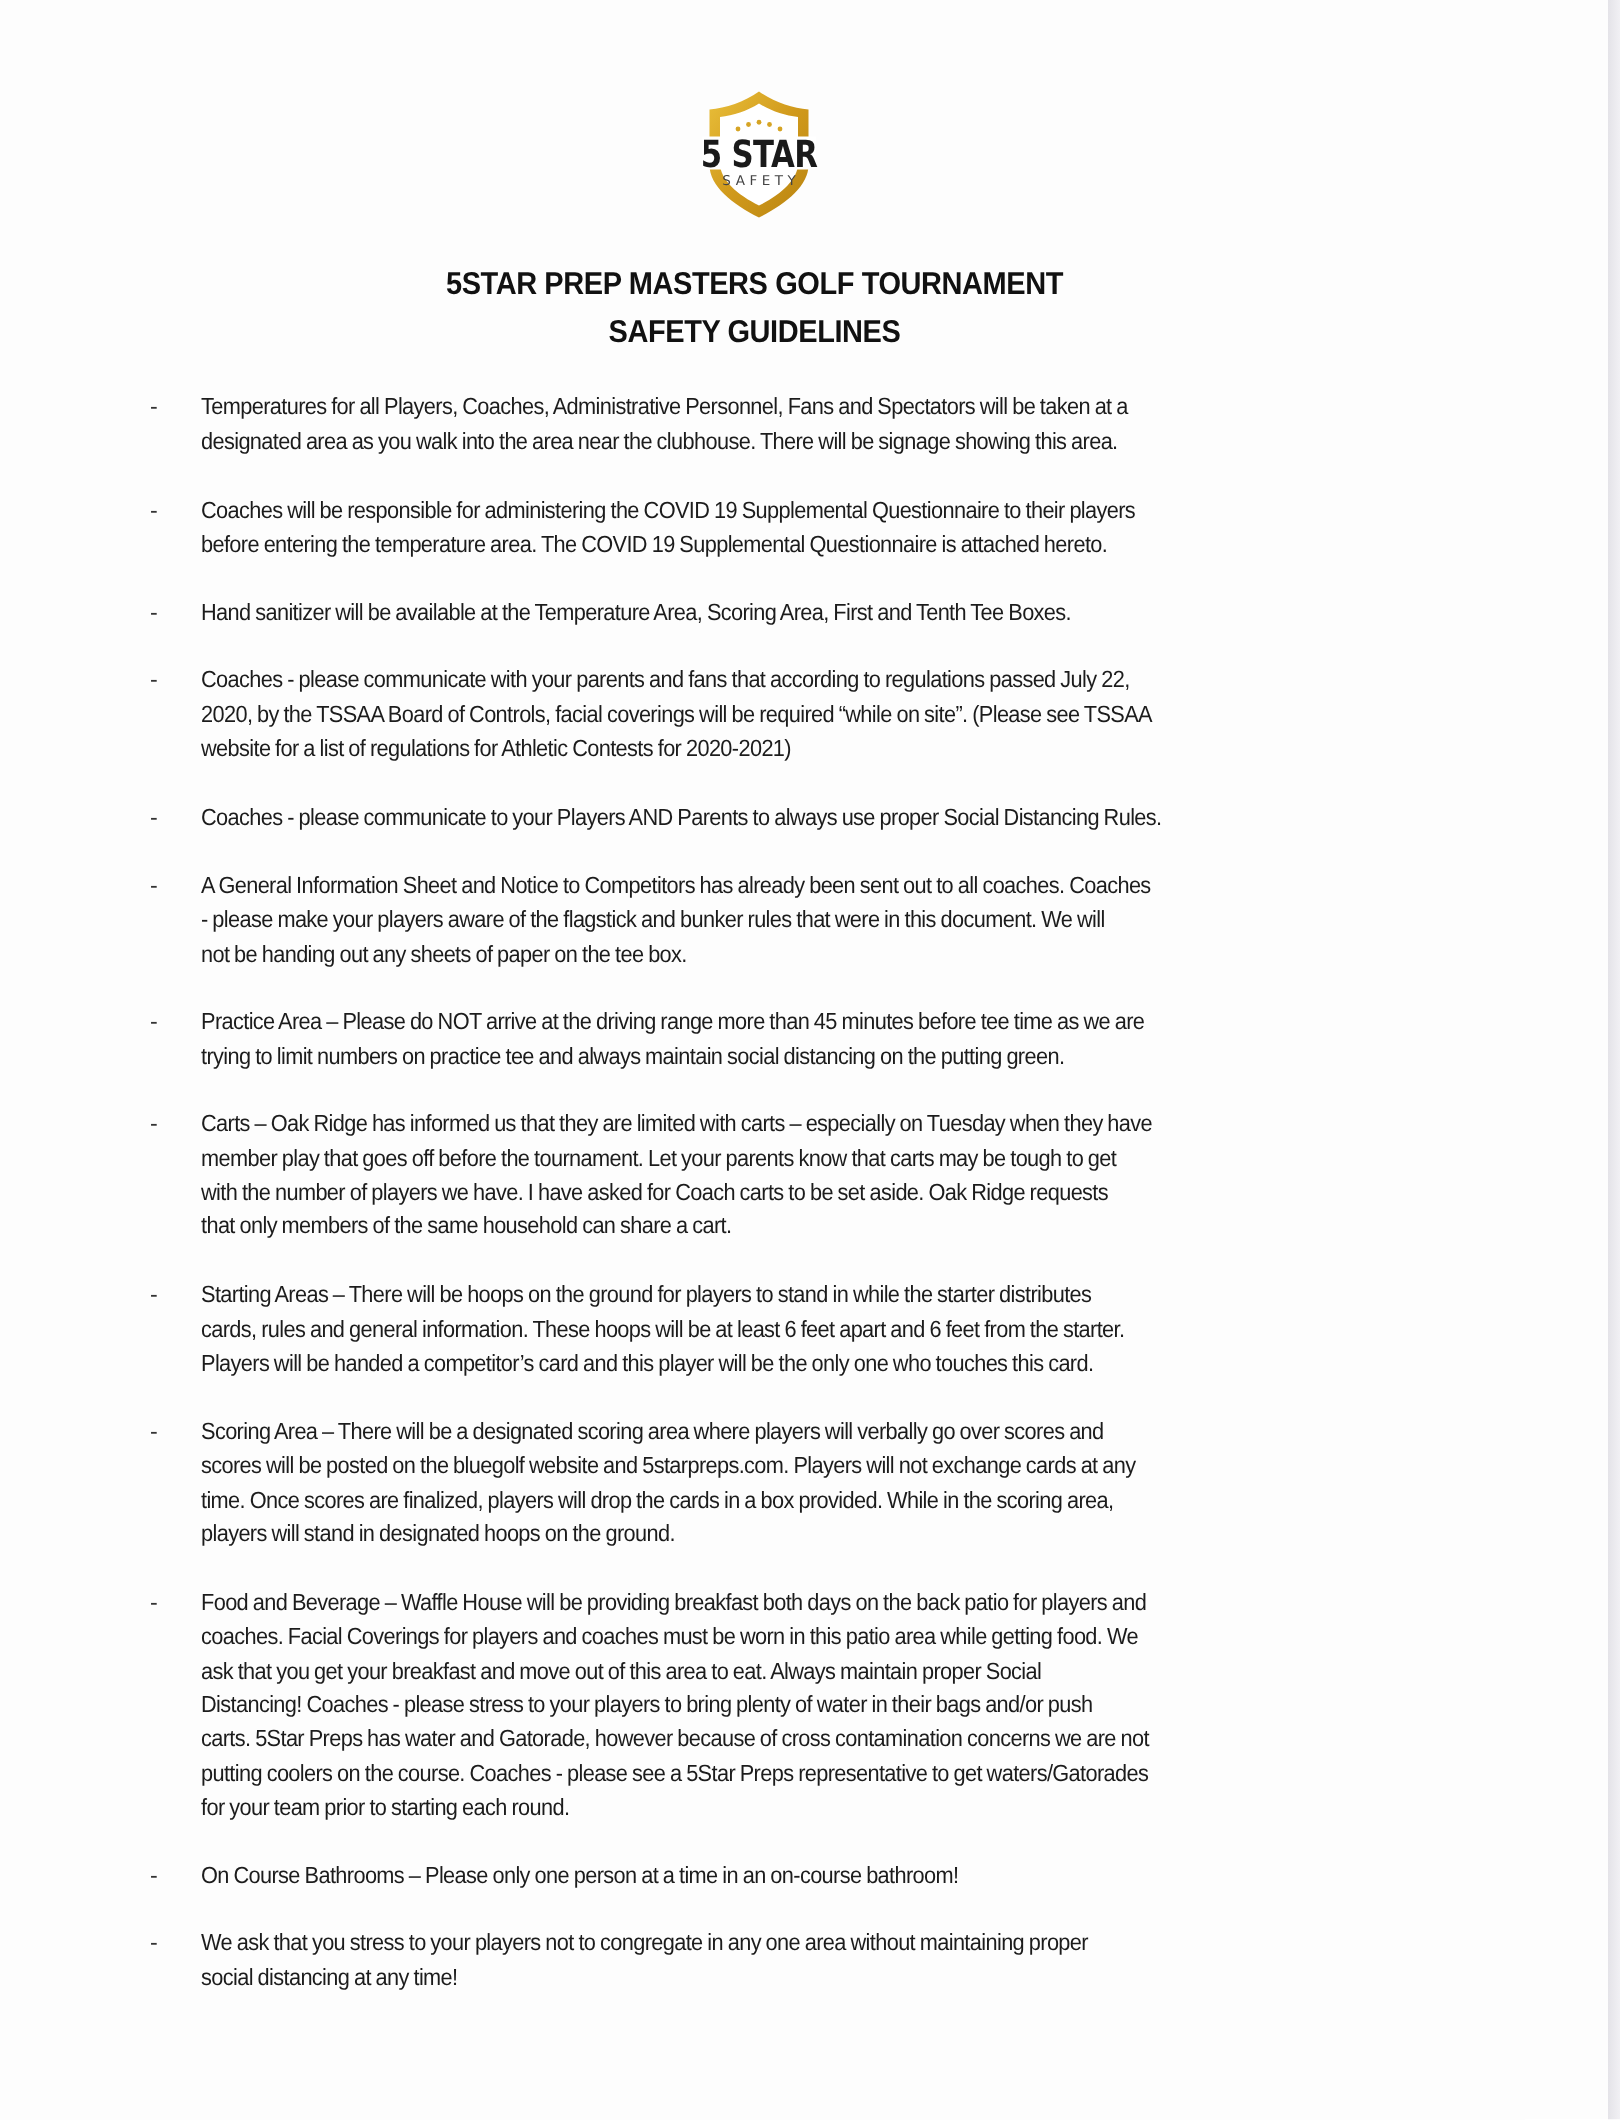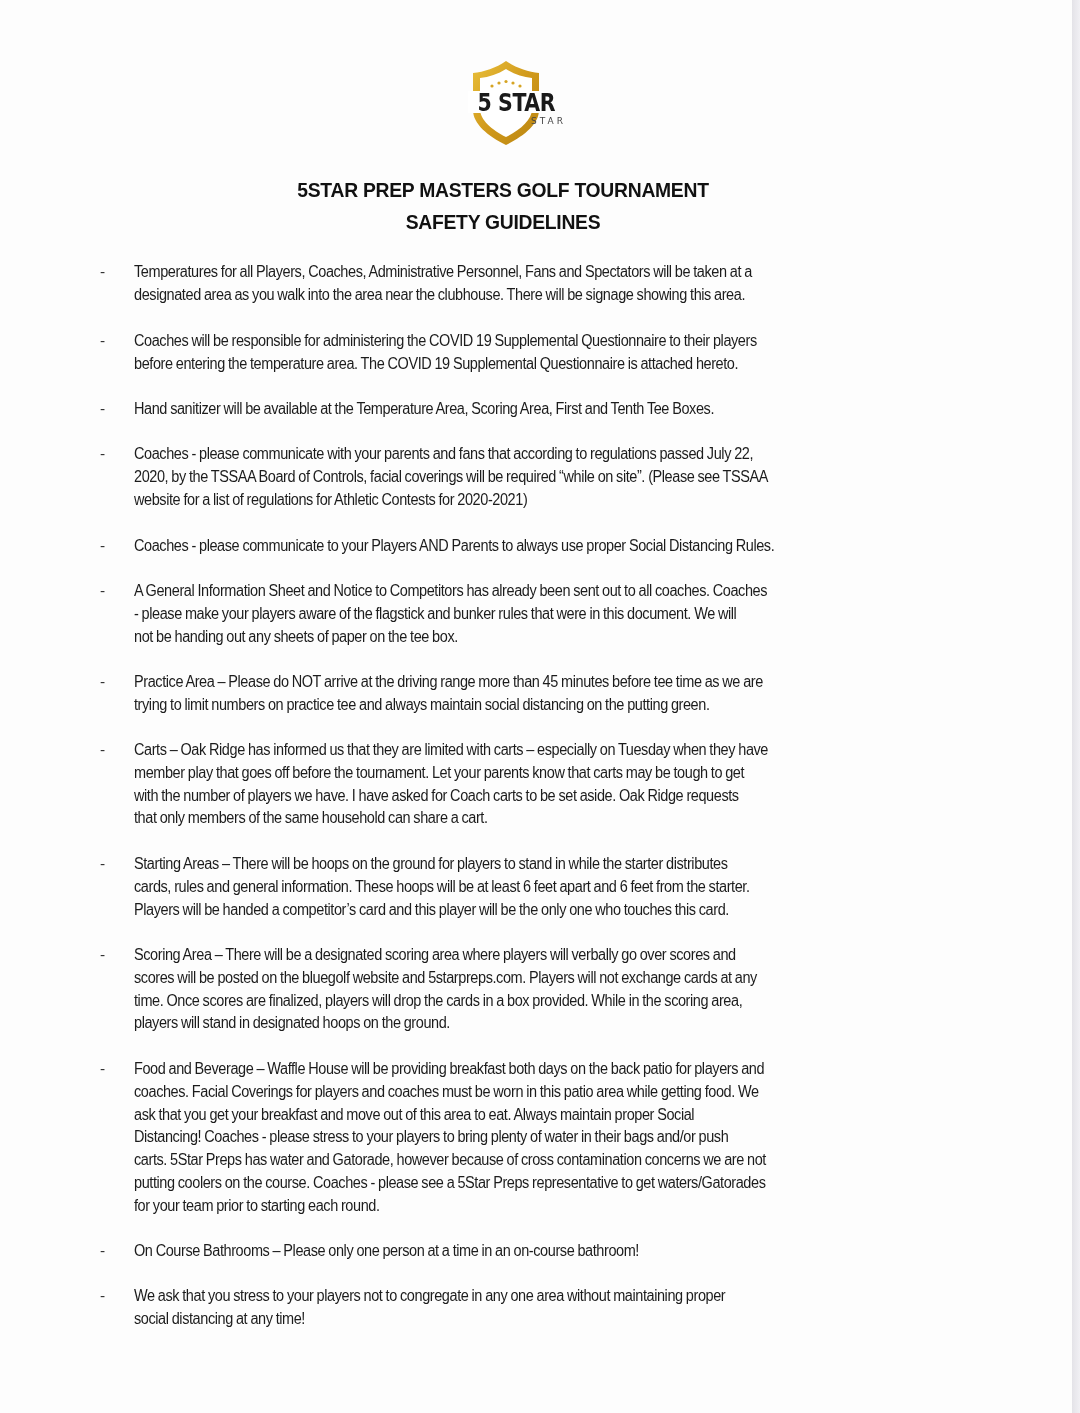--- a/index.html
+++ b/index.html
@@ -100,23 +100,23 @@
       <circle cx="26" cy="28" r="1.6"></circle>
       <circle cx="33" cy="25" r="1.6"></circle>
       <circle cx="40" cy="23.5" r="1.6"></circle>
       <circle cx="47" cy="25" r="1.6"></circle>
       <circle cx="54" cy="28" r="1.6"></circle>
     </g>
 
     <rect x="2" y="33" width="76" height="22" fill="#ffffff"></rect>
   </svg>
 
-  <div style="position:absolute; left:446px; top:90px; width:120px; text-align:right;">
+  <div style="position:absolute; left:446px; top:90px; width:120px; text-align:center;">
     <div style="font-family:'DejaVu Sans', sans-serif; font-weight:bold; font-size:25px; line-height:25px; letter-spacing:-0.5px; color:#1a1a1a; transform:scaleX(0.82); transform-origin:center;">5 STAR</div>
-    <div style="font-family:'DejaVu Sans', sans-serif; font-size:9px; line-height:11px; letter-spacing:3px; color:#444; margin-top:1px; padding-left:3px;">STAR</div>
+    <div style="font-family:'DejaVu Sans', sans-serif; font-size:9px; line-height:11px; letter-spacing:3px; color:#444; margin-top:1px; padding-left:3px;">SAFETY</div>
   </div>
 
   <div class="title l1">5STAR PREP MASTERS GOLF TOURNAMENT</div>
   <div class="title l2">SAFETY GUIDELINES</div>
 
   <div class="item" style="top:261px;">
     <span class="dash">-</span>
     <div class="item-text">Temperatures for all Players, Coaches, Administrative Personnel, Fans and Spectators will be taken at a
 designated area as you walk into the area near the clubhouse.  There will be signage showing this area.</div>
   </div>

